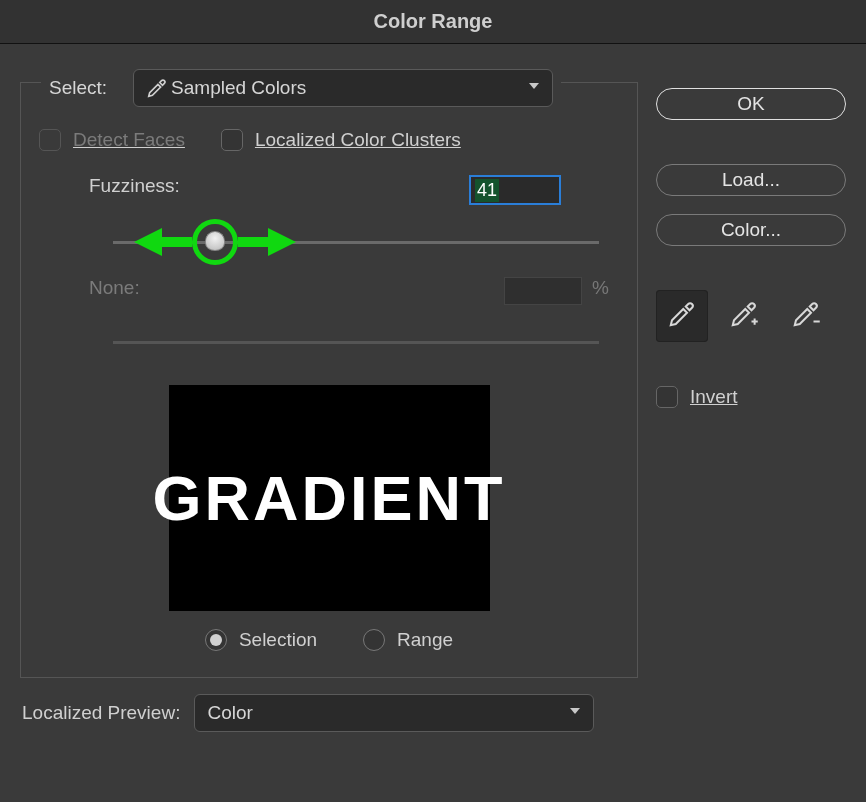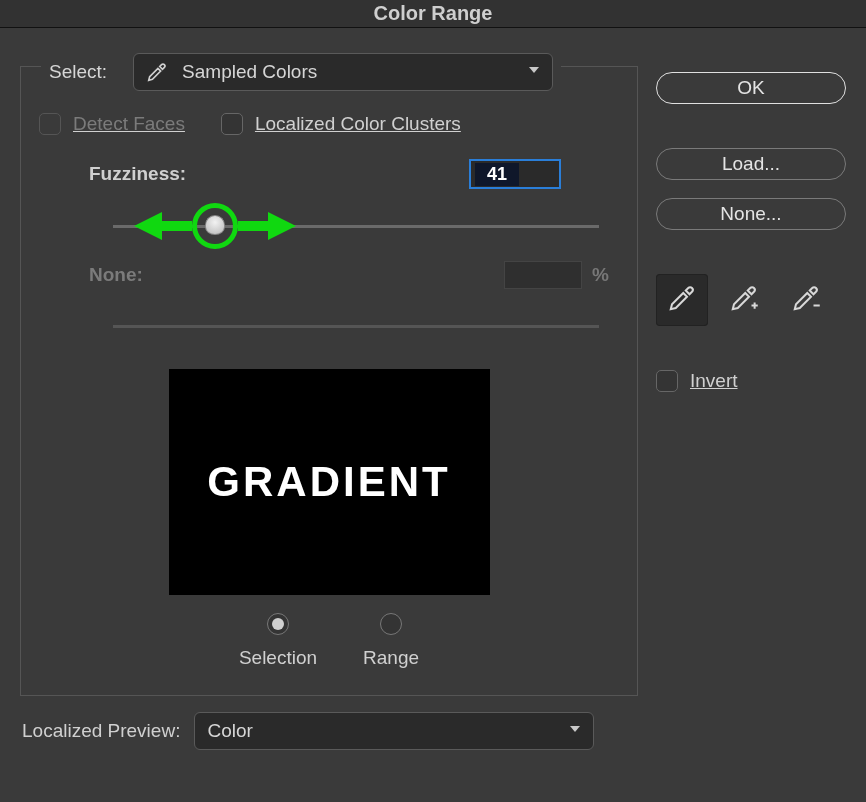--- a/index.html
+++ b/index.html
@@ -12,21 +12,21 @@
     background: #3a3a3a;
     font-family: -apple-system, "Helvetica Neue", Arial, sans-serif;
     color: #d0d0d0;
     font-size: 19px;
     width: 866px;
     height: 802px;
     overflow: hidden;
   }
   .titlebar {
     background: #323232;
-    height: 28px;
+    height: 44px;
     display: flex;
     align-items: center;
     justify-content: center;
     font-weight: 600;
     color: #cfcfcf;
     font-size: 20px;
     border-bottom: 1px solid #111;
   }
   .body-area {
     display: flex;
@@ -113,44 +113,43 @@
     gap: 36px;
     margin-bottom: 24px;
     margin-left: -10px;
   }
   
   .slider-section {
     margin-bottom: 18px;
   }
   .slider-head {
     display: flex;
-    align-items: center;
+    align-items: flex-start;
     margin-bottom: 22px;
-    font-weight: bold;
   }
   .slider-head .lbl {
     width: 220px;
     text-align: left;
     padding-left: 40px;
   }
   .num-input {
     width: 92px;
     height: 30px;
     background: #2a2a2a;
     border: 2px solid #2a7ed8;
     color: #fff;
     font-size: 18px;
     display: flex;
     align-items: center;
     padding-left: 4px;
   }
   .num-input .selected {
-    background: #0f172a;
+    background: #14532d;
     color: #fff;
-    padding: 1px 12px;
+    padding: 1px 2px;
   }
   .num-input-disabled {
     width: 78px;
     height: 28px;
     background: #2f2f2f;
     border: 1px solid #444;
   }
   .pct {
     margin-left: 10px;
     color: #777;
@@ -208,39 +207,38 @@
   .preview {
     width: 321px;
     height: 226px;
     background: #000;
     margin: 26px auto 18px auto;
     display: flex;
     align-items: center;
     justify-content: center;
     font-family: "Arial Black", Impact, sans-serif;
     color: #fff;
-    font-size: 42px;
+    font-size: 63px;
     letter-spacing: 3px;
     font-weight: 900;
   }
   .preview-text {
     font-stretch: condensed;
   }
   
   .radio-row {
     display: flex;
     justify-content: center;
     gap: 46px;
     margin-top: 6px;
   }
   .radio-item {
     display: flex;
     align-items: center;
     gap: 12px;
-    flex-direction: column;
   }
   .radio {
     width: 22px;
     height: 22px;
     border: 1.5px solid #777;
     border-radius: 50%;
     display: flex;
     align-items: center;
     justify-content: center;
     background: #343434;
@@ -305,21 +303,21 @@
 
     <div class="fieldset">
       <div class="fieldset-notch">
         <span class="label">Select:</span>
         <div class="select" style="min-width:420px;">
           <span class="eyedrop-mini">
             <svg width="22" height="22" viewBox="0 0 24 24">
                 <path fill="none" stroke="#d0d0d0" stroke-width="1.8" d="M3 21l1-4 9-9 3 3-9 9-4 1zm12-15l3 3 2-2c.8-.8.8-2.2 0-3s-2.2-.8-3 0l-2 2z"></path>
               </svg>
           </span>
-          <span style="margin-left:14px;">Sampled Colors</span>
+          <span style="margin-left:3px;">Sampled Colors</span>
           <span class="chev">
             <svg width="16" height="16" viewBox="0 0 16 16">
                 <path fill="#c8c8c8" d="M3 5l5 6 5-6z"></path>
               </svg>
           </span>
         </div>
       </div>
 
       <div class="options-row">
         <div class="check-row">
@@ -402,21 +400,21 @@
 
   <div class="right-col">
     <div class="pill-btn primary">
       <span>OK</span>
     </div>
     <div class="right-gap"></div>
     <div class="pill-btn">
       <span>Load...</span>
     </div>
     <div class="pill-btn">
-      <span>None...</span>
+      <span>Color...</span>
     </div>
     <div class="right-gap"></div>
 
     <div class="eyedrop-row">
       <div class="tool-btn active">
         <span>
           <svg width="30" height="30" viewBox="0 0 24 24">
               <path fill="none" stroke="#d8d8d8" stroke-width="1.6" d="M3 21l1-4 9-9 3 3-9 9-4 1zm12-15l3 3 2-2c.8-.8.8-2.2 0-3s-2.2-.8-3 0l-2 2z"></path>
             </svg>
         </span>

